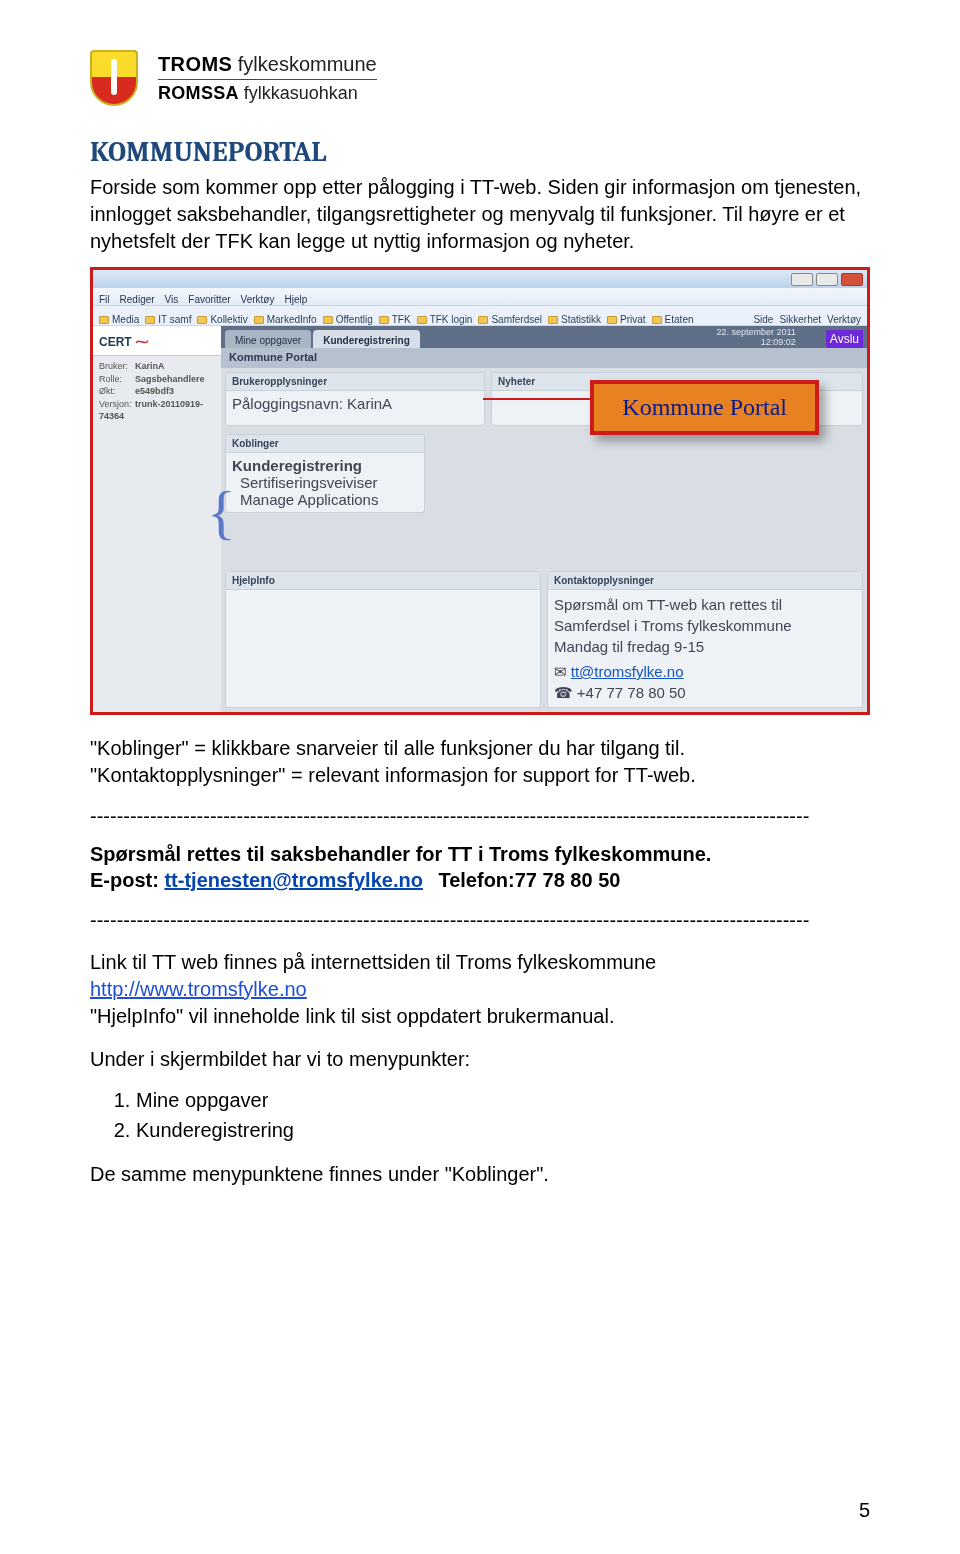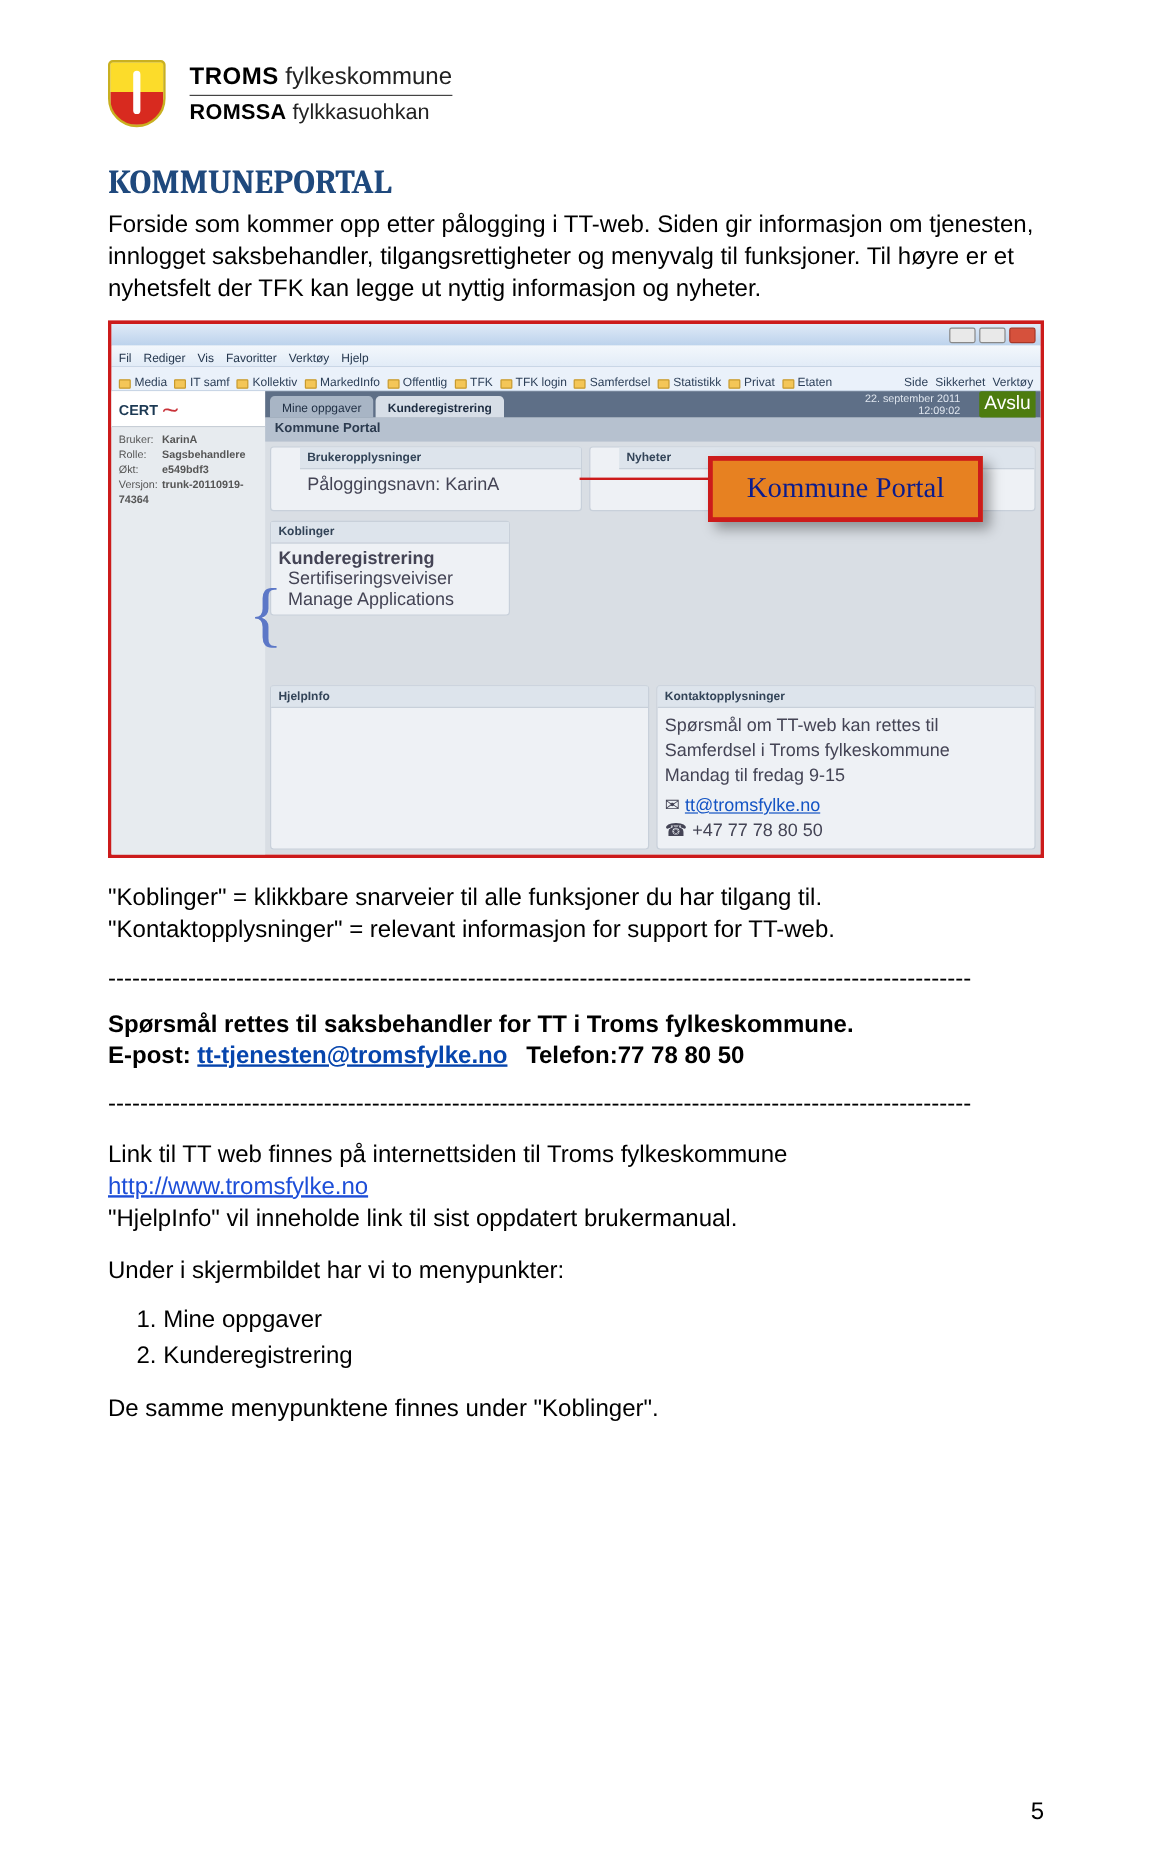--- a/index.html
+++ b/index.html
@@ -112,27 +112,27 @@
   .tab {
     height: 18px; padding: 2px 10px 0 10px; border-radius: 4px 4px 0 0;
     background: #a8b5c5; margin-right: 2px; font-size: 10px; color: #1e2d42;
     display: flex; align-items: center;
   }
   .tab.active { background: #d7dee7; font-weight: 600; }
   .tabstrip .right {
     margin-left: auto; color: #dfe6ef; font-size: 9px; text-align: right;
     padding-right: 6px; line-height: 1.1;
   }
-  .avslu { background: #4d7c0f; color: #fff; padding: 2px 4px; border-radius: 2px 0 0 2px; margin-left: 10px; font-size: 16px; }
+  .avslu { background: #6d28d9; color: #fff; padding: 2px 4px; border-radius: 2px 0 0 2px; margin-left: 24px; font-size: 12px; }
 
   .portal-hdr {
     height: 20px; background: #b6c1cf; padding: 3px 8px; font-size: 11px; font-weight: 700; color: #2b3a4e;
   }
   .sec-row { display: flex; gap: 6px; padding: 4px; }
-  .panel { background: #eef1f5; border: 1px solid #c8d0da; border-radius: 3px; flex: 1; padding-left: 24px; }
+  .panel { background: #eef1f5; border: 1px solid #c8d0da; border-radius: 3px; flex: 1; }
   .panel-hdr { font-size: 10px; font-weight: 700; color: #334458; padding: 3px 6px; background: #dde4ec; border-bottom: 1px solid #c8d0da; }
   .panel-body { padding: 4px 6px; font-size: 15px; color: #445; min-height: 34px; }
 
   .callout-box {
     position: absolute; right: 48px; top: 54px;
     background: #e78121; border: 4px solid #cc1b1b;
     color: #0a1b8d; font-family: "Times New Roman", Times, serif;
     font-size: 24px; font-weight: 400; padding: 10px 28px;
     box-shadow: 6px 6px 10px rgba(0,0,0,0.35);
   }

